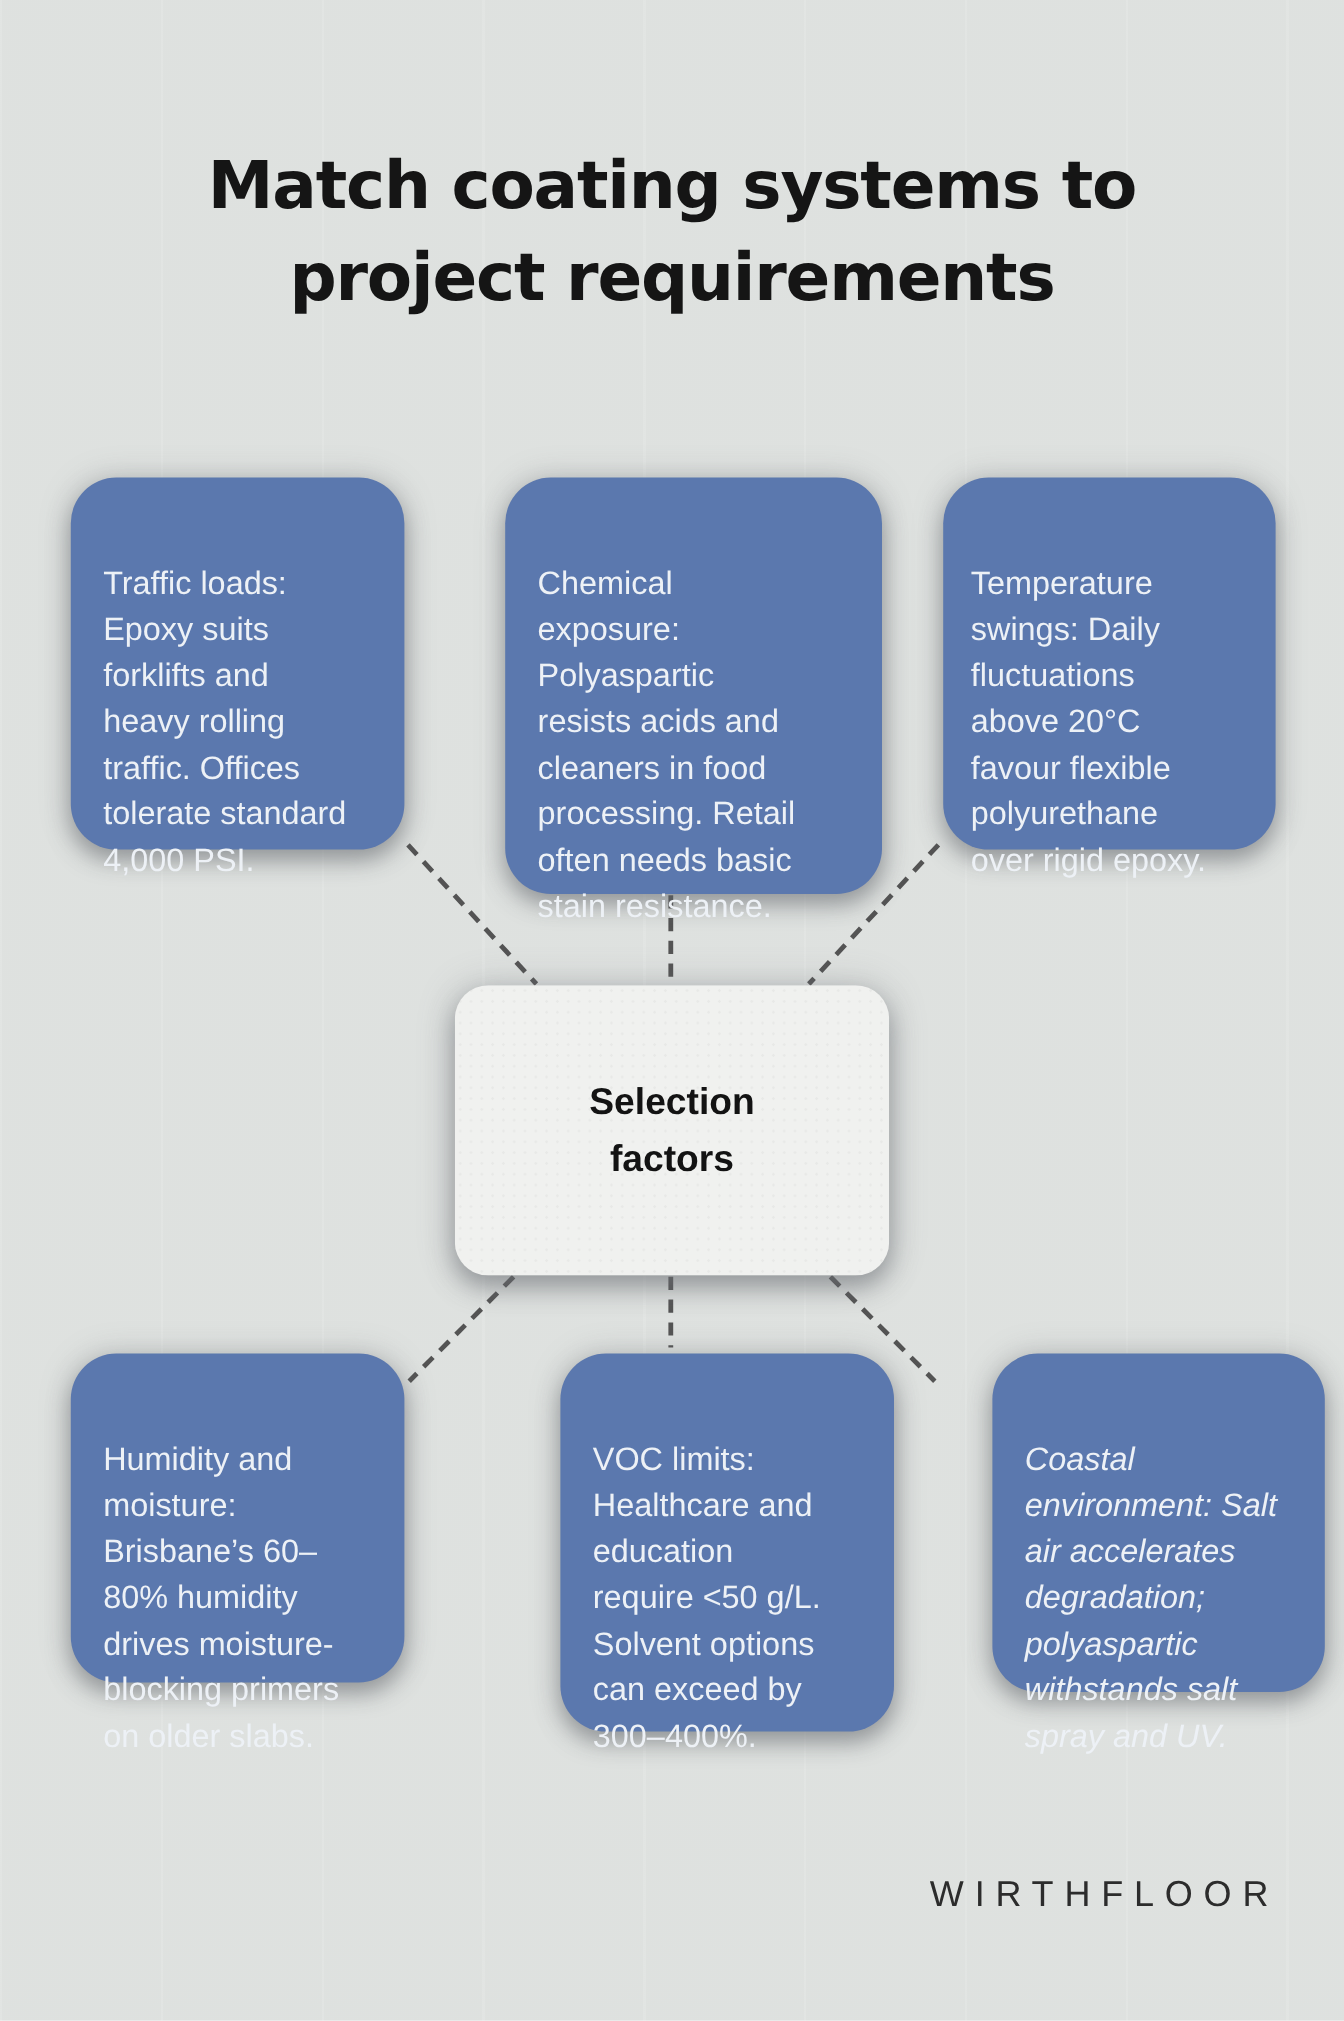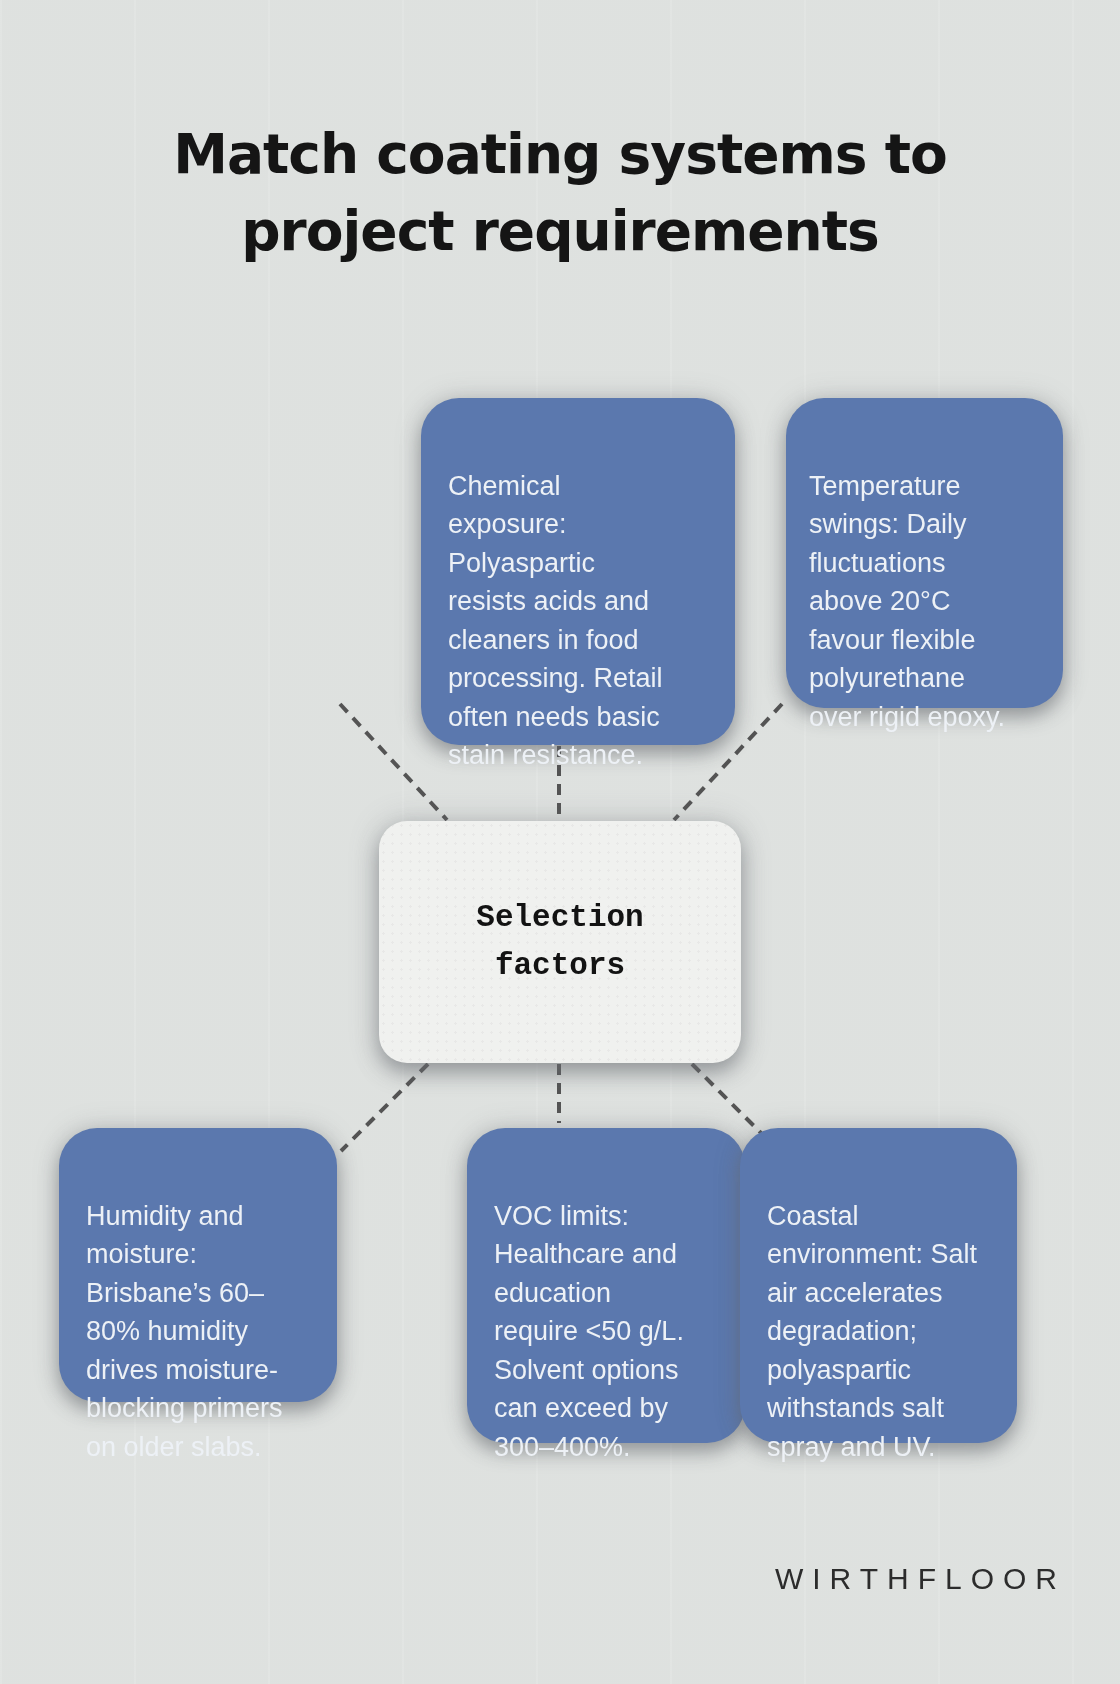--- a/index.html
+++ b/index.html
@@ -53,38 +53,38 @@
     color: #edf1f6;
     font-size: 27px;
     line-height: 38.5px;
     white-space: pre-line;
   }
   .node-traffic     { left: 59px;  top: 398px;  width: 278px; height: 310px; }
   .node-chemical    { left: 421px; top: 398px;  width: 314px; height: 347px; }
   .node-temperature { left: 786px; top: 398px;  width: 277px; height: 310px; padding-left: 23px; }
   .node-humidity    { left: 59px;  top: 1128px; width: 278px; height: 274px; }
   .node-voc         { left: 421px; top: 1128px; width: 278px; height: 315px; margin-left: 46px; }
-  .node-coastal     { left: 740px; top: 1128px; width: 277px; height: 315px; }
+  .node-coastal     { left: 827px; top: 1128px; width: 277px; height: 282px; font-style: italic; }
   .center-node {
     position: absolute;
     left: 379px;
     top: 821px;
     width: 362px;
     height: 242px;
     box-sizing: border-box;
     background-color: #f0f1ef;
     background-image: radial-gradient(rgba(0,0,0,0.035) 1px, transparent 1.2px);
     background-size: 9px 9px;
     border-radius: 28px;
     box-shadow: 0 10px 20px rgba(105,110,115,0.55), 0 0 30px rgba(115,120,125,0.30);
     display: flex;
     align-items: center;
     justify-content: center;
     text-align: center;
-    font-family: Liberation Mono, monospace;
+    font-family: Liberation Sans, sans-serif;
     font-weight: bold;
     font-size: 31px;
     line-height: 48px;
     color: #131313;
     white-space: pre-line;
   }
   .brand {
     position: absolute;
     top: 1562px;
     right: 54px;
@@ -106,20 +106,29 @@
 
   <svg class="connectors" width="1120" height="1684" viewBox="0 0 1120 1684" aria-hidden="true">
     <line class="dash" x1="340" y1="704" x2="447" y2="820"></line>
     <line class="dash" x1="559" y1="746" x2="559" y2="818"></line>
     <line class="dash" x1="782" y1="704" x2="674" y2="820"></line>
     <line class="dash" x1="428" y1="1064" x2="341" y2="1151"></line>
     <line class="dash" x1="559" y1="1064" x2="559" y2="1123"></line>
     <line class="dash" x1="692" y1="1064" x2="779" y2="1151"></line>
   </svg>
 
+  <div class="node node-traffic">
+    <span>Traffic loads:
+Epoxy suits
+forklifts and
+heavy rolling
+traffic. Offices
+tolerate standard
+4,000 PSI.</span>
+  </div>
 
   <div class="node node-chemical">
     <span>Chemical
 exposure:
 Polyaspartic
 resists acids and
 cleaners in food
 processing. Retail
 often needs basic
 stain resistance.</span>

